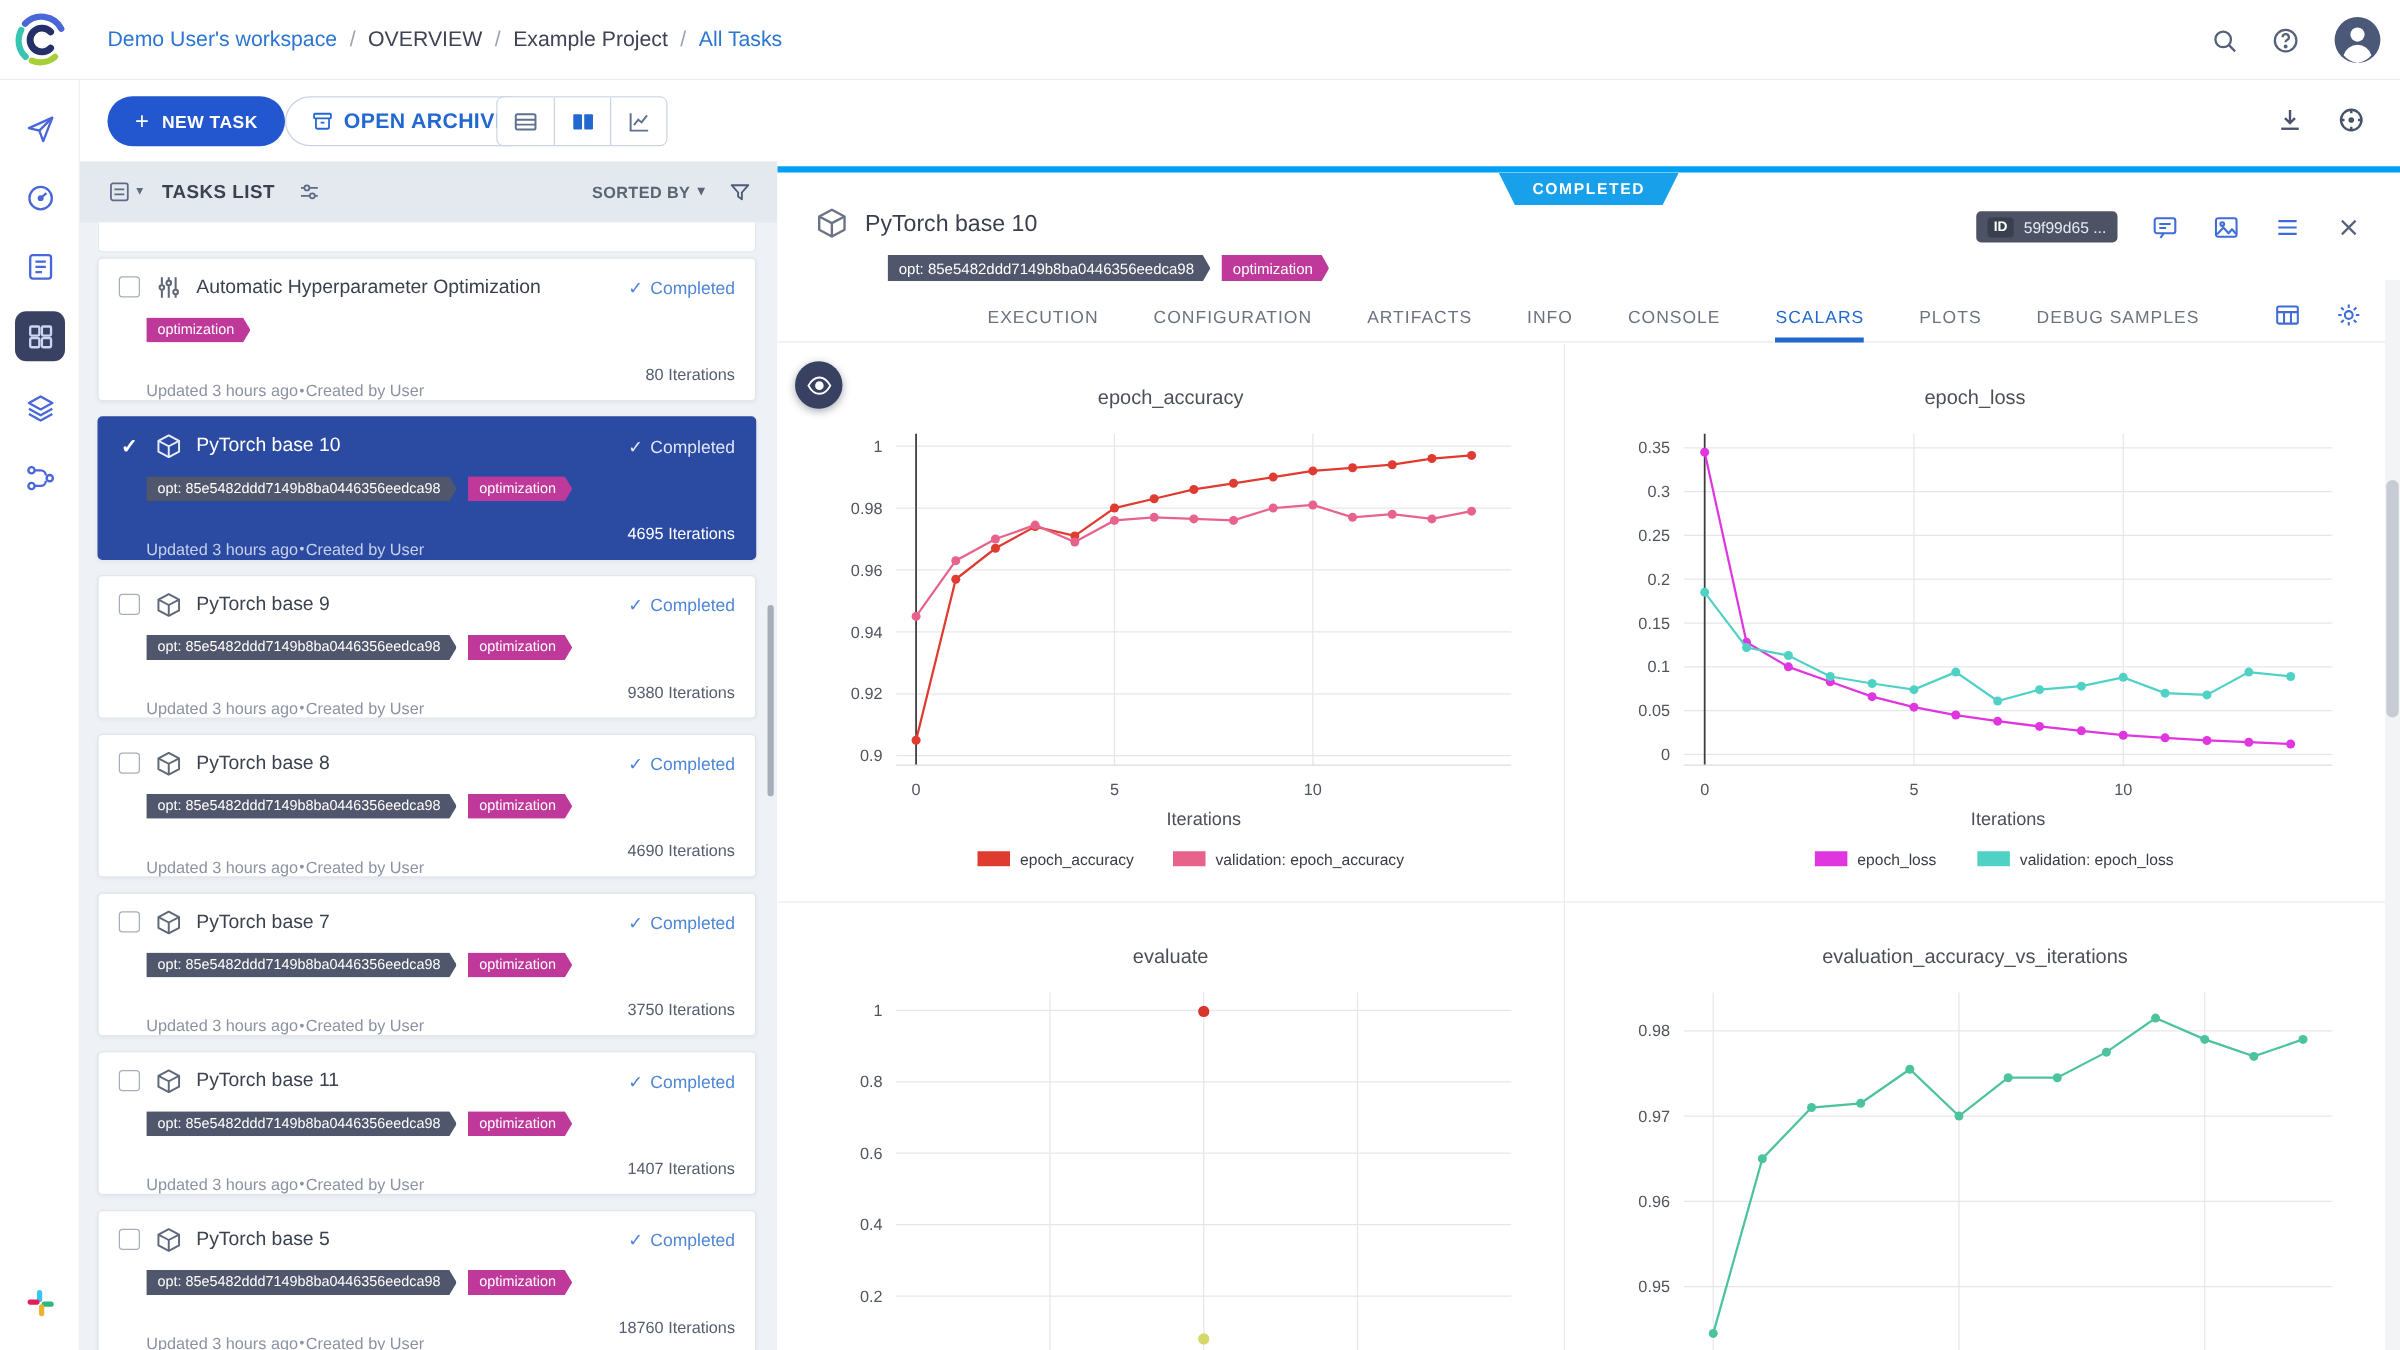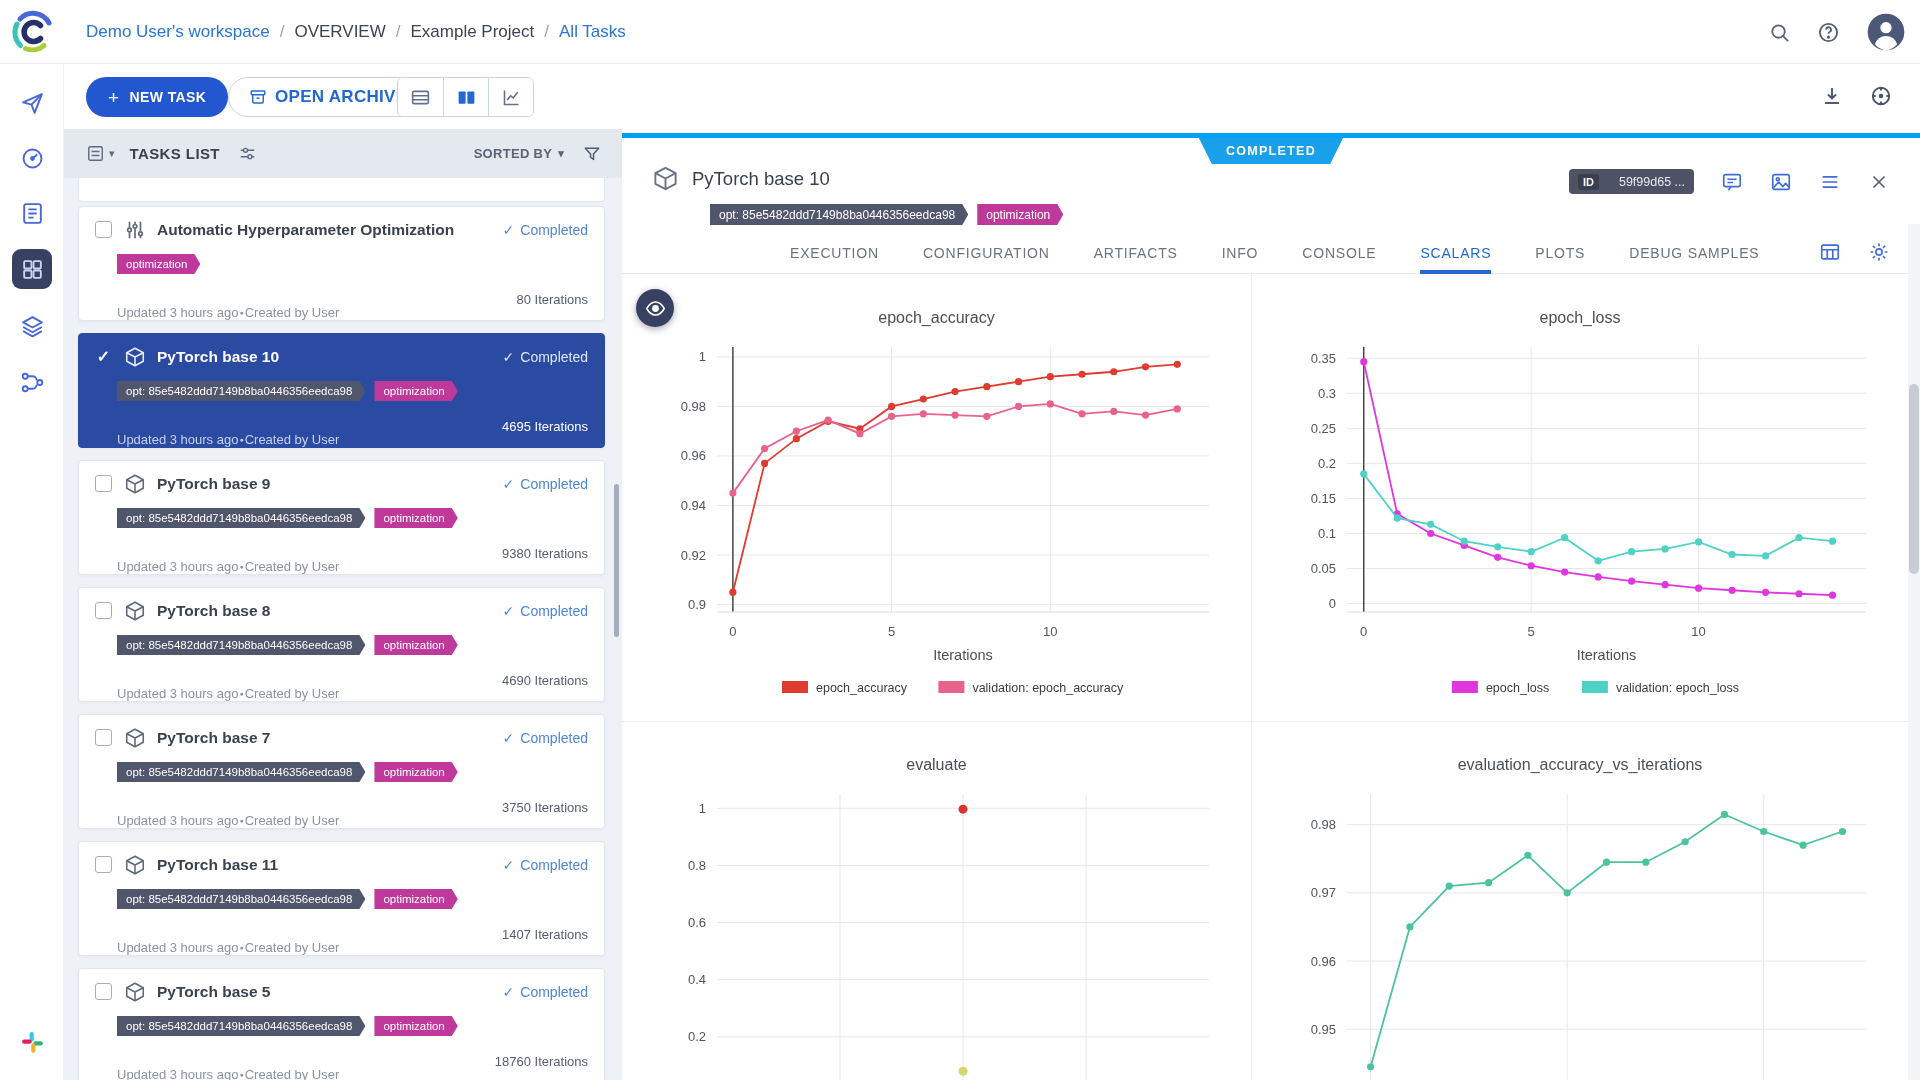--- a/index.html
+++ b/index.html
@@ -53,21 +53,21 @@
   .sorted { margin-left: auto; display: flex; align-items: center; gap: 6px; font-size: 13px; font-weight: 700; letter-spacing: .3px; color: #5a6472; cursor: pointer; }
   .funnel { margin: 0 20px 0 18px; width: 20px; height: 20px; color: #4e5c77; cursor: pointer; }
   #task-list { position: absolute; left: 0; top: 49px; right: 0; bottom: 0; }
   .card-sliver { height: 24px; margin: 0 17px 4px 14px; background: #fff; border: 1px solid #e2e6ec; border-top: none; border-radius: 0 0 4px 4px; }
   .task-card { position: relative; height: 115px; margin: 0 17px 12px 14px; background: #fff; border: 1px solid #e2e6ec; border-radius: 4px; box-shadow: 0 1px 3px rgba(40,50,70,.05); cursor: pointer; }
   .task-card.selected { background: var(--selected-card, #2b4aa2); border-color: var(--selected-card, #2b4aa2); }
   .tc-check { position: absolute; left: 16px; top: 14px; width: 17px; height: 17px; border: 1.5px solid #a6aebc; border-radius: 3px; background: #fff; display: flex; align-items: center; justify-content: center; font-size: 13px; color: #fff; }
   .task-card.selected .tc-check { border: none; background: transparent; font-size: 16px; font-weight: 700; }
   .tc-icon { position: absolute; left: 45px; top: 12px; width: 22px; height: 22px; color: #5f6879; }
   .task-card.selected .tc-icon { color: #e8edfb; }
-  .tc-title { position: absolute; left: 78px; top: 14px; font-size: 15.5px; font-weight: 700; color: #3a414f; white-space: nowrap; }
+  .tc-title { position: absolute; left: 78px; top: 14px; font-size: 15.5px; font-weight: 400; color: #3a414f; white-space: nowrap; }
   .task-card.selected .tc-title { color: #fff; }
   .tc-status { position: absolute; right: 16px; top: 15px; display: flex; gap: 6px; font-size: 14px; color: var(--status-blue, #4e86d8); }
   .task-card.selected .tc-status { color: #dfe7fa; }
   .tc-tags { position: absolute; left: 38px; top: 47px; display: flex; }
   .tag { display: inline-flex; align-items: center; height: 20px; padding: 0 13px 0 9px; margin-right: 9px; font-size: 11.5px; font-weight: 400; color: #fff; clip-path: polygon(0 0, calc(100% - 6px) 0, 100% 50%, calc(100% - 6px) 100%, 0 100%); white-space: nowrap; }
   .tag.gray { background: var(--tag-gray, #50566b); }
   .tag.magenta { background: var(--tag-magenta, #bf399b); }
   .tc-meta { position: absolute; left: 38px; top: 98px; display: flex; align-items: center; gap: 1px; font-size: 13px; color: #8b92a2; }
   .tc-dot { font-size: 7px; }
   .task-card.selected .tc-meta { color: #c7d1ec; }
@@ -78,21 +78,21 @@
   
   .detail-panel { position: absolute; left: 622px; top: 129px; width: 1298px; height: 951px; background: #fff; z-index: 10; }
   .top-line { position: absolute; left: 0; top: 4px; width: 100%; height: 5px; background: var(--top-line, #00a1f4); }
   .ribbon { position: absolute; top: 9px; left: 50%; transform: translateX(-50%); height: 26px; padding: 0 27px; background: var(--ribbon, #18a0ea); color: #fff; font-size: 12.5px; font-weight: 700; letter-spacing: 1.3px; display: flex; align-items: center; clip-path: polygon(0 0, 100% 0, calc(100% - 13px) 100%, 13px 100%); }
   .d-title-row { position: absolute; left: 30px; top: 36px; display: flex; align-items: center; gap: 13px; }
   .d-task-icon { width: 27px; height: 27px; color: #6a7385; }
   .d-title { font-size: 18.5px; font-weight: 500; color: #393f4c; }
   .d-tags { position: absolute; left: 88px; top: 75px; display: flex; }
   .d-tags .tag { height: 21px; font-size: 12px; }
   .d-right { position: absolute; right: 30px; top: 40px; display: flex; align-items: center; gap: 27px; }
-  .id-pill { height: 25px; background: #4d5365; border-radius: 4px; display: flex; align-items: center; gap: 20px; padding: 0 9px; cursor: pointer; }
+  .id-pill { height: 25px; background: #4d5365; border-radius: 4px; display: flex; align-items: center; gap: 8px; padding: 0 9px; cursor: pointer; }
   .id-label { font-size: 11px; font-weight: 700; color: #fff; background: #3a3f4e; border-radius: 3px; padding: 2px 5px; }
   .id-value { font-size: 12.5px; color: #e6e9f2; white-space: nowrap; }
   .d-icon { width: 22px; height: 22px; color: #3f6cd8; cursor: pointer; }
   .d-icon.slate { color: #57627a; }
   .d-tabs { position: absolute; left: 0; top: 103px; width: 100%; height: 42px; border-bottom: 1px solid #e7eaef; display: flex; align-items: center; gap: 44px; padding-left: 168px; }
   .dtab { position: relative; height: 42px; display: flex; align-items: center; font-size: 14px; letter-spacing: .8px; color: #6b7380; cursor: pointer; white-space: nowrap; }
   .dtab.active { color: var(--accent, #2368cf); }
   .dtab.active::after { content: ""; position: absolute; left: 0; right: 0; bottom: 0; height: 3.5px; background: var(--accent, #2368cf); }
   .d-tab-icons { position: absolute; right: 30px; top: 112px; display: flex; gap: 27px; }
   .charts { position: absolute; left: 0; top: 146px; width: 1286px; height: 805px; overflow: hidden; display: grid; grid-template-columns: 630px 656px; grid-template-rows: 447px 447px; background: #fff; }

